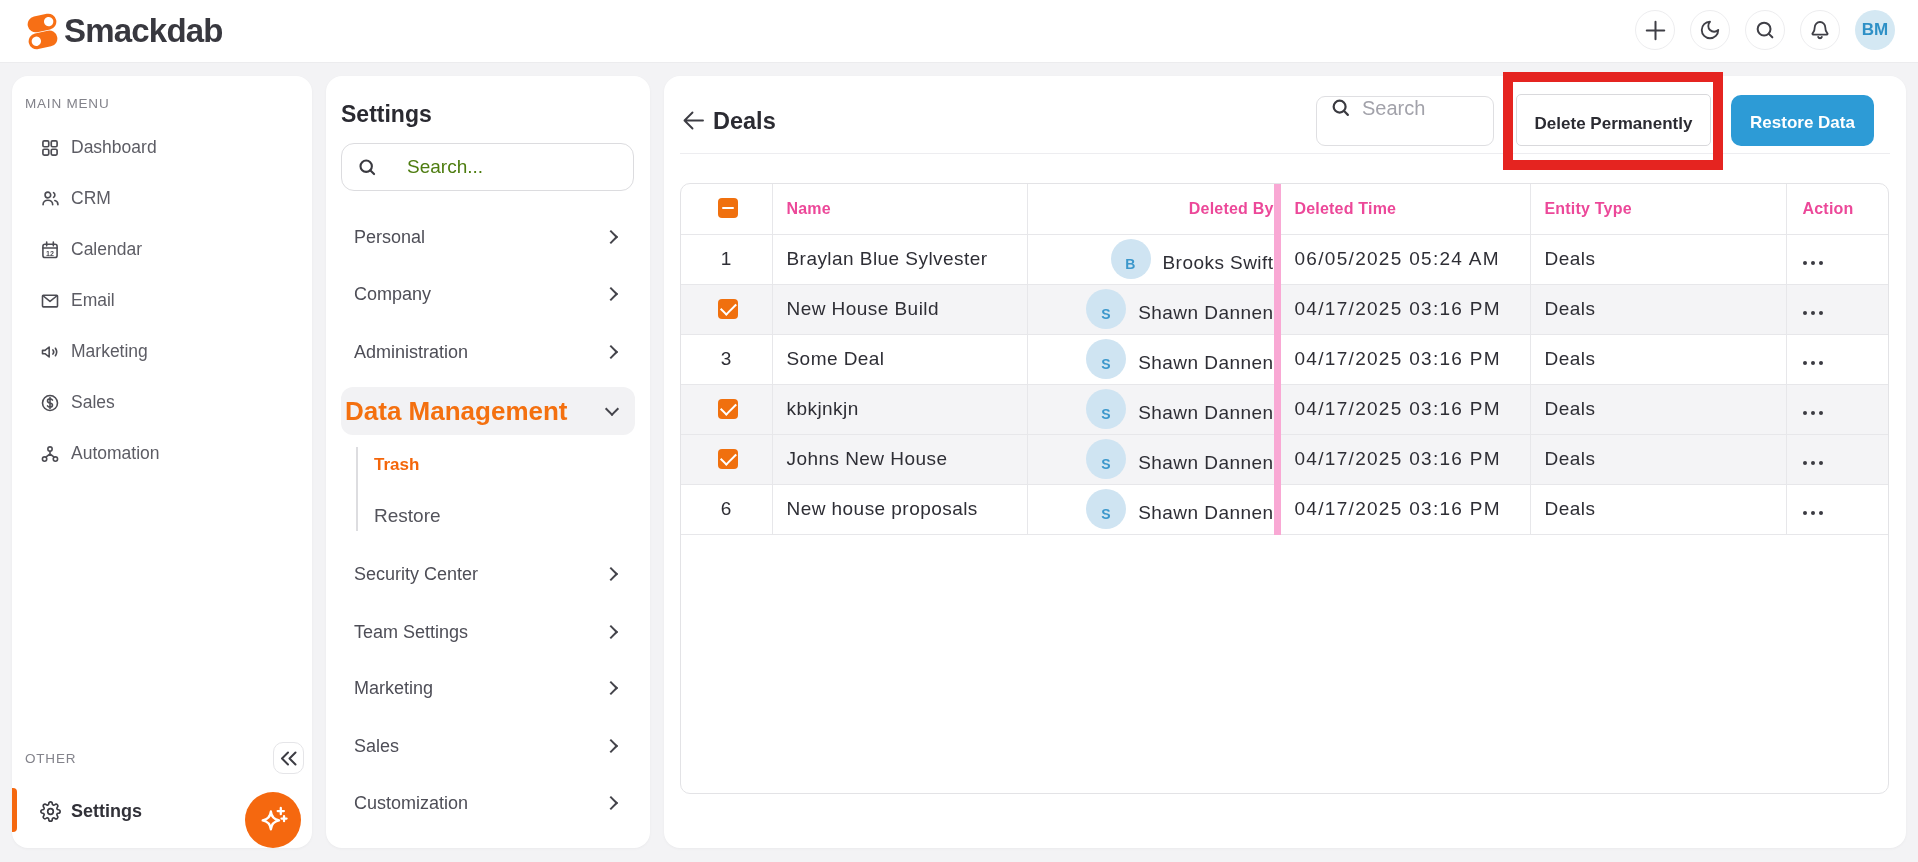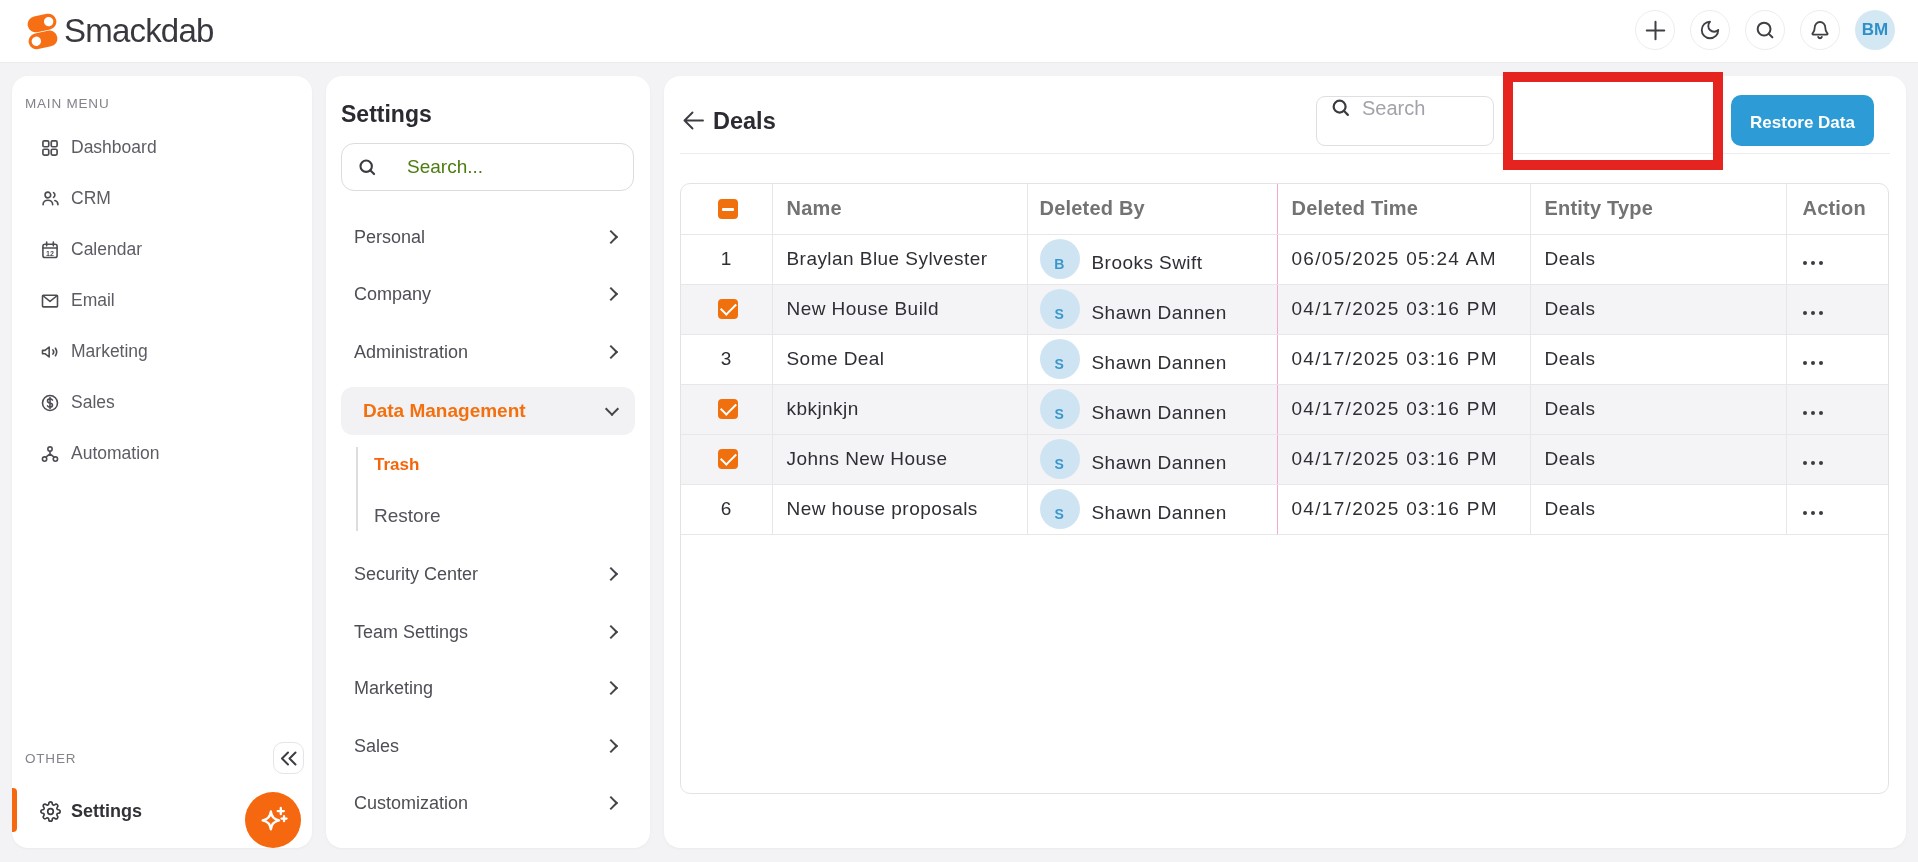--- a/index.html
+++ b/index.html
@@ -1,42 +1,42 @@
 <!DOCTYPE html>
 <html><head>
 <meta charset="utf-8">
 <style>
 * { margin:0; padding:0; box-sizing:border-box; }
 html,body { width:1918px; height:862px; overflow:hidden; background:#f3f3f5; font-family:"Liberation Sans", sans-serif; }
 .abs { position:absolute; }
 #topbar { position:absolute; left:0; top:0; width:1918px; height:63px; background:#fff; border-bottom:1px solid #ececee; z-index:5; }
-.logo-txt { position:absolute; left:64px; top:12px; font-size:33px; font-weight:400; color:#38383f; letter-spacing:-0.8px; }
+.logo-txt { position:absolute; left:64px; top:12px; font-size:33px; font-weight:700; color:#38383f; letter-spacing:-0.8px; }
 .cbtn { position:absolute; top:10px; width:40px; height:40px; border-radius:50%; border:1px solid #ededef; background:#fff; display:flex; align-items:center; justify-content:center; }
 #avatar { position:absolute; top:10px; left:1855px; width:40px; height:40px; border-radius:50%; background:#d4e8f3; color:#2e90c6; font-weight:700; font-size:17px; display:flex; align-items:center; justify-content:center; }
 .card { position:absolute; background:#fff; border-radius:16px; box-shadow:0 1px 3px rgba(0,0,0,0.04); }
 #leftcard { left:12px; top:76px; width:300px; height:772px; }
 #setcard  { left:326px; top:76px; width:324px; height:772px; }
 #maincard { left:664px; top:76px; width:1242px; height:772px; }
 .seclabel { font-size:13.5px; color:#83838b; letter-spacing:0.8px; }
 .navitem { position:absolute; left:0; width:300px; height:51px; display:flex; align-items:center; }
 .navitem svg { position:absolute; left:28px; }
 .navitem span { position:absolute; left:59px; font-size:17.5px; color:#5c5c64; }
 .sitem { position:absolute; left:28px; width:270px; display:flex; align-items:center; justify-content:space-between; }
 .sitem .t { font-size:18px; color:#4e4e57; }
 .chev { width:10px; height:10px; border-right:2px solid #44444b; border-top:2px solid #44444b; transform:rotate(45deg); margin-right:8px; }
 #tblwrap { position:absolute; left:16px; top:107px; width:1209px; height:611px; border:1px solid #e3e3e6; border-radius:10px; overflow:hidden; }
 #tbl { width:100%; border-collapse:collapse; table-layout:fixed; }
 #tbl td { height:50px; border-bottom:1px solid #e7e7ea; font-size:19px; letter-spacing:0.45px; color:#2e2e35; padding:0 0 0 14px; vertical-align:middle; overflow:hidden; white-space:nowrap; }
 #tbl td.c0 { width:91px; text-align:center; padding:0; border-right:1px solid #e7e7ea; }
 #tbl td.c1 { width:255px; border-right:1px solid #e7e7ea; }
-#tbl td.c2 { width:250px; border-right:1px solid #f9a8d4; padding-left:12px; }
+#tbl td.c2 { width:250px; border-right:7px solid #f9a8d4; padding-left:12px;text-align:right; }
 #tbl td.c3 { width:253px; border-right:1px solid #e7e7ea; letter-spacing:1.3px; }
 #tbl td.c4 { width:256px; border-right:1px solid #e7e7ea; }
 #tbl td.c5 { width:104px; padding-left:16px; }
-#tbl tr.hd td { font-weight:700; color:#737373; font-size:20px; letter-spacing:0.2px; }
+#tbl tr.hd td { font-weight:700; color:#ec4899; font-size:16px; letter-spacing:0.2px; }
 #tbl tr.sel td { background:#f4f4f6; }
 .ck { display:inline-block; width:20px; height:20px; border-radius:4px; background:#f0700e; position:relative; left:2px; top:-1px; vertical-align:middle; }
 .ck.ind::after { content:""; position:absolute; left:4px; top:9px; width:12px; height:2.6px; background:#fff; border-radius:1px; }
 .ck.chk::after { content:""; position:absolute; left:3.2px; top:3.6px; width:12.5px; height:7px; border-left:2.9px solid #fff; border-bottom:2.9px solid #fff; transform:rotate(-45deg); }
 .av { display:inline-flex; width:40px; height:40px; border-radius:50%; background:#cfe4f2; color:#3b97cb; font-size:14px; font-weight:700; align-items:center; justify-content:center; margin-right:12px; vertical-align:middle; padding-top:9px; }
 .nm { position:relative; top:5px; }
 .dots { display:inline-flex; gap:3.5px; align-items:center; }
 .dots i { width:4.5px; height:4.5px; border-radius:50%; background:#3a3a41; }
 </style>
 </head>
@@ -173,21 +173,21 @@
     </div>
   <div class="sitem" style="top:206px;height:24px">
       <span class="t">Company</span>
       <span class="chev"></span>
     </div>
   <div class="sitem" style="top:264px;height:24px">
       <span class="t">Administration</span>
       <span class="chev"></span>
     </div>
   <div class="abs" style="left:15px;top:311px;width:294px;height:48px;background:#f2f2f4;border-radius:12px;display:flex;align-items:center;justify-content:space-between">
-    <span style="margin-left:22px;font-size:19px;font-weight:700;color:#f4700f">Data Management</span>
+    <span style="margin-left:4px;font-size:26px;font-weight:700;color:#f4700f">Data Management</span>
     <span class="chev" style="transform:rotate(135deg);margin-right:18px;margin-top:-4px"></span>
   </div>
   <div class="abs" style="left:30px;top:371px;width:2px;height:84px;background:#dddde0"></div>
   <div class="abs" style="left:48px;top:379px;font-size:17px;font-weight:700;color:#f4660a">Trash</div>
   <div class="abs" style="left:48px;top:429px;font-size:19px;color:#53535b">Restore</div>
   <div class="sitem" style="top:486px;height:24px">
       <span class="t">Security Center</span>
       <span class="chev"></span>
     </div>
   <div class="sitem" style="top:544px;height:24px">
@@ -212,20 +212,21 @@
       <path d="M21 10.5H2.5M10.5 2.5l-8 8 8 8"></path>
     </svg>
   <div class="abs" style="left:49px;top:32px;font-size:23.5px;font-weight:700;color:#2b2b32">Deals</div>
   <div class="abs" style="left:652px;top:20px;width:178px;height:50px;border:1.5px solid #dfdfe2;border-radius:9px;display:flex;">
     <svg style="margin-left:13px" width="22" height="22" viewBox="0 0 24 24" fill="none" stroke="#3a3a40" stroke-width="2.4" stroke-linecap="round">
         <circle cx="10.5" cy="10.5" r="6.5"></circle>
         <path d="m19.5 19.5-4.4-4.4"></path>
       </svg>
     <span style="margin-left:10px;font-size:20px;color:#a2a2aa">Search</span>
   </div>
+  <div class="abs" style="left:852px;top:18px;width:195px;height:52px;background:#fff;border:1px solid #d9d9dc;border-radius:5px;display:flex;align-items:center;justify-content:center;padding-top:8px;font-size:17px;font-weight:700;color:#2b2b32">Delete Permanently</div>
   <div class="abs" style="left:1067px;top:19px;width:143px;height:51px;background:#2d9bd6;border-radius:10px;display:flex;align-items:center;justify-content:center;padding-top:4px;font-size:17px;font-weight:700;color:#fff">Restore Data</div>
   <div class="abs" style="left:16px;top:77px;width:1210px;height:0;border-top:1px solid #ededf0"></div>
   <div id="tblwrap">
       <table id="tbl">
     <tbody>
           <tr class="hd">
       <td class="c0"><span class="ck ind"></span></td>
       <td class="c1">Name</td>
             <td class="c2">Deleted By</td>
             <td class="c3">Deleted Time</td>

